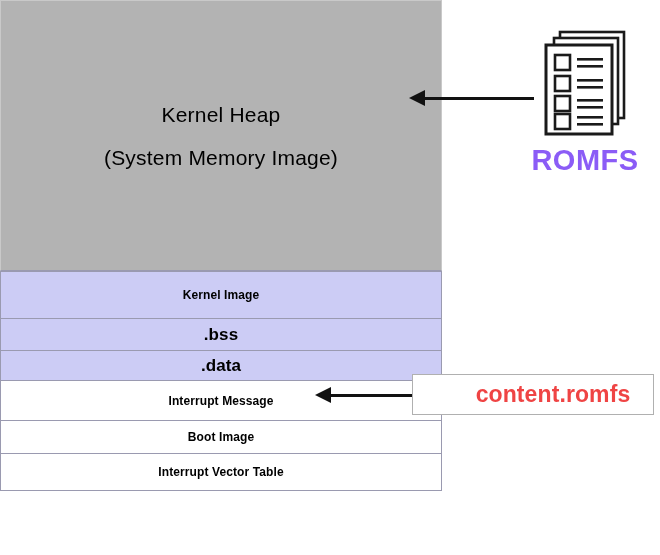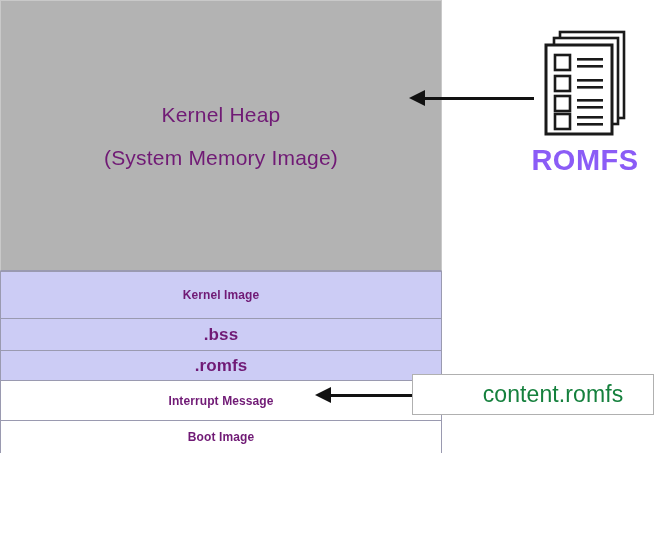--- a/index.html
+++ b/index.html
@@ -32,21 +32,21 @@
 
   .mem-block {
     box-sizing: border-box;
     width: 442px;
     border: 1px solid #9a9ab0;
     border-bottom: none;
     display: flex;
     align-items: center;
     justify-content: center;
     text-align: center;
-    color: #701a75;
+    color: #000000;
   }
   .mem-block.last {
     border-bottom: 1px solid #9a9ab0;
   }
 
   .heap {
     height: 271px;
     background: #b3b3b3;
     border: 1px solid #c9c9c9;
     border-bottom: 1px solid #9a9ab0;
@@ -131,22 +131,22 @@
     height: 39px;
     background: #ffffff;
     border: 1px solid #b0b0b0;
     display: flex;
     align-items: center;
     justify-content: center;
     z-index: 5;
   }
   #romfs-file-box .file-label {
     font-size: 23px;
-    font-weight: normal;
-    color: #15803d;
+    font-weight: bold;
+    color: #ef4444;
     letter-spacing: 0.1px;
     margin-left: 40px;
   }
 
   
   #romfs-icon-group {
     position: absolute;
     left: 520px;
     top: 28px;
     width: 130px;
@@ -185,33 +185,36 @@
 
     <div class="mem-block lav h47">
       <span class="mem-label big">Kernel Image</span>
     </div>
 
     <div class="mem-block lav h32">
       <span class="mem-label">.bss</span>
     </div>
 
     <div class="mem-block lav h30">
-      <span class="mem-label">.romfs</span>
+      <span class="mem-label">.data</span>
     </div>
 
 
     <div class="mem-block white h40">
       <span class="mem-label big">Interrupt Message</span>
     </div>
 
     <div class="mem-block white h33">
       <span class="mem-label big">Boot Image</span>
     </div>
 
 
+    <div class="mem-block white h38 last">
+      <span class="mem-label big">Interrupt Vector Table</span>
+    </div>
 
   </div>
 
   <div id="arrow-top-shaft" class="arrow-shaft"></div>
   <div id="arrow-top-head" class="arrow-head"></div>
 
   <div id="arrow-bottom-shaft" class="arrow-shaft"></div>
   <div id="arrow-bottom-head" class="arrow-head"></div>
 
   <div id="romfs-file-box">

